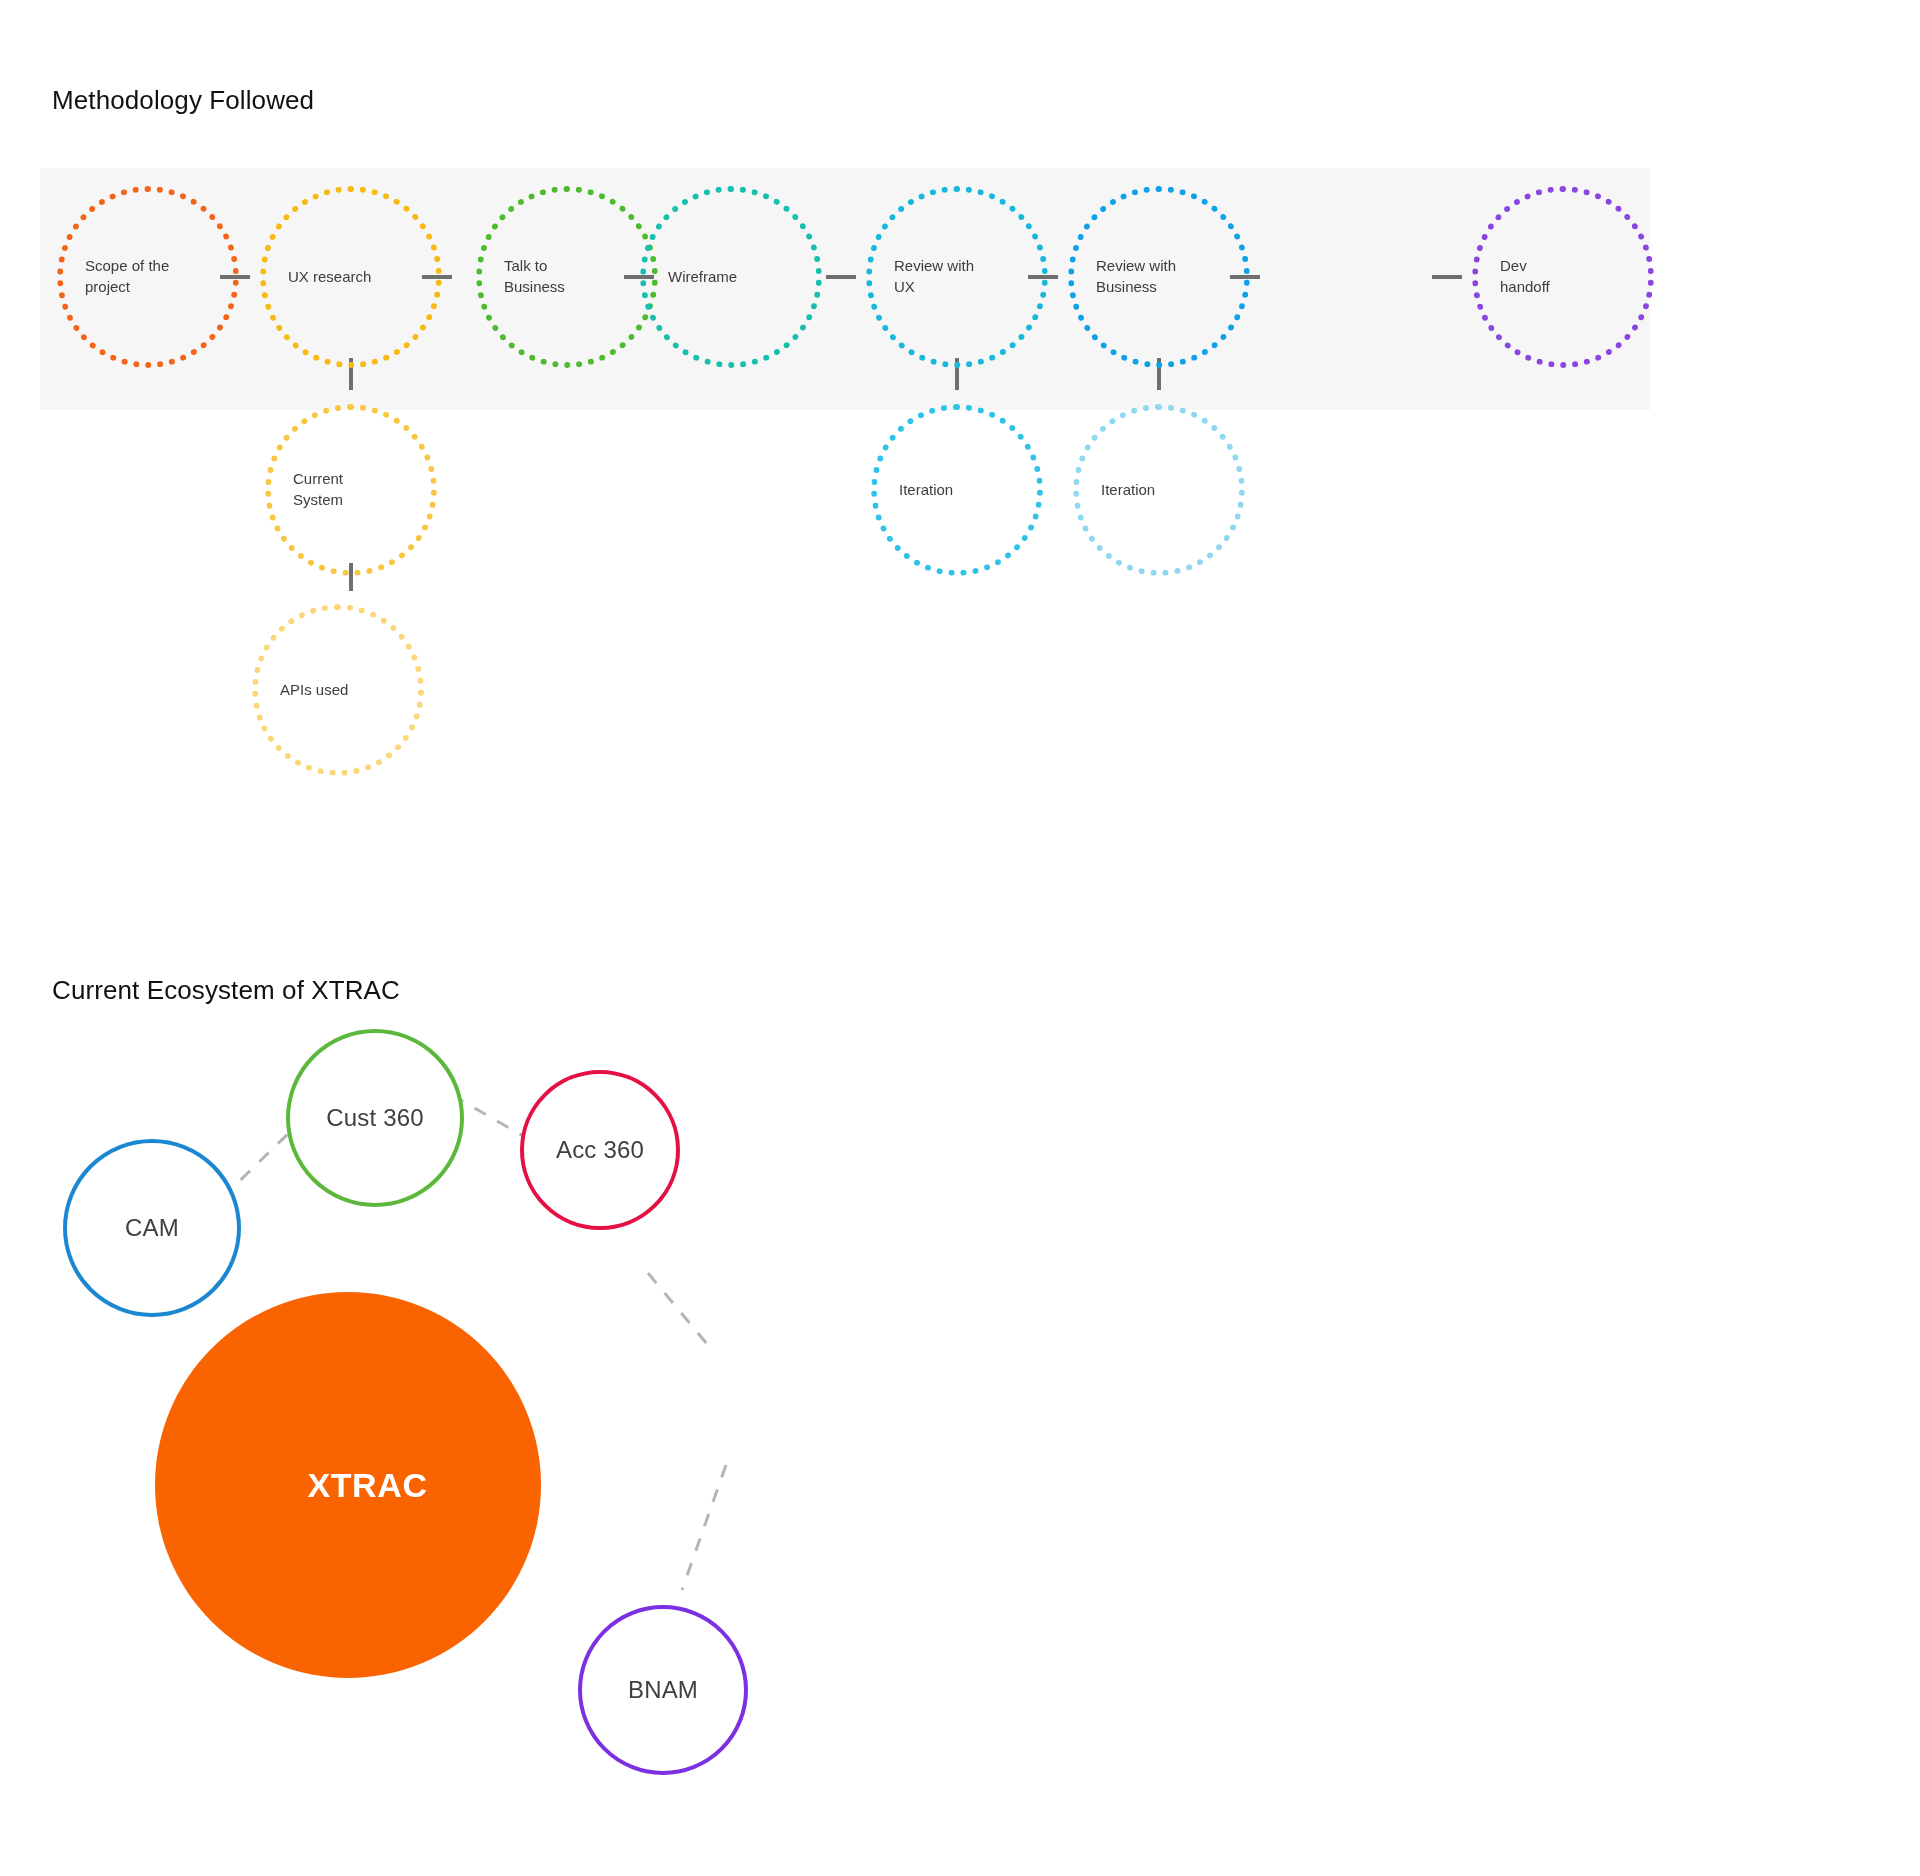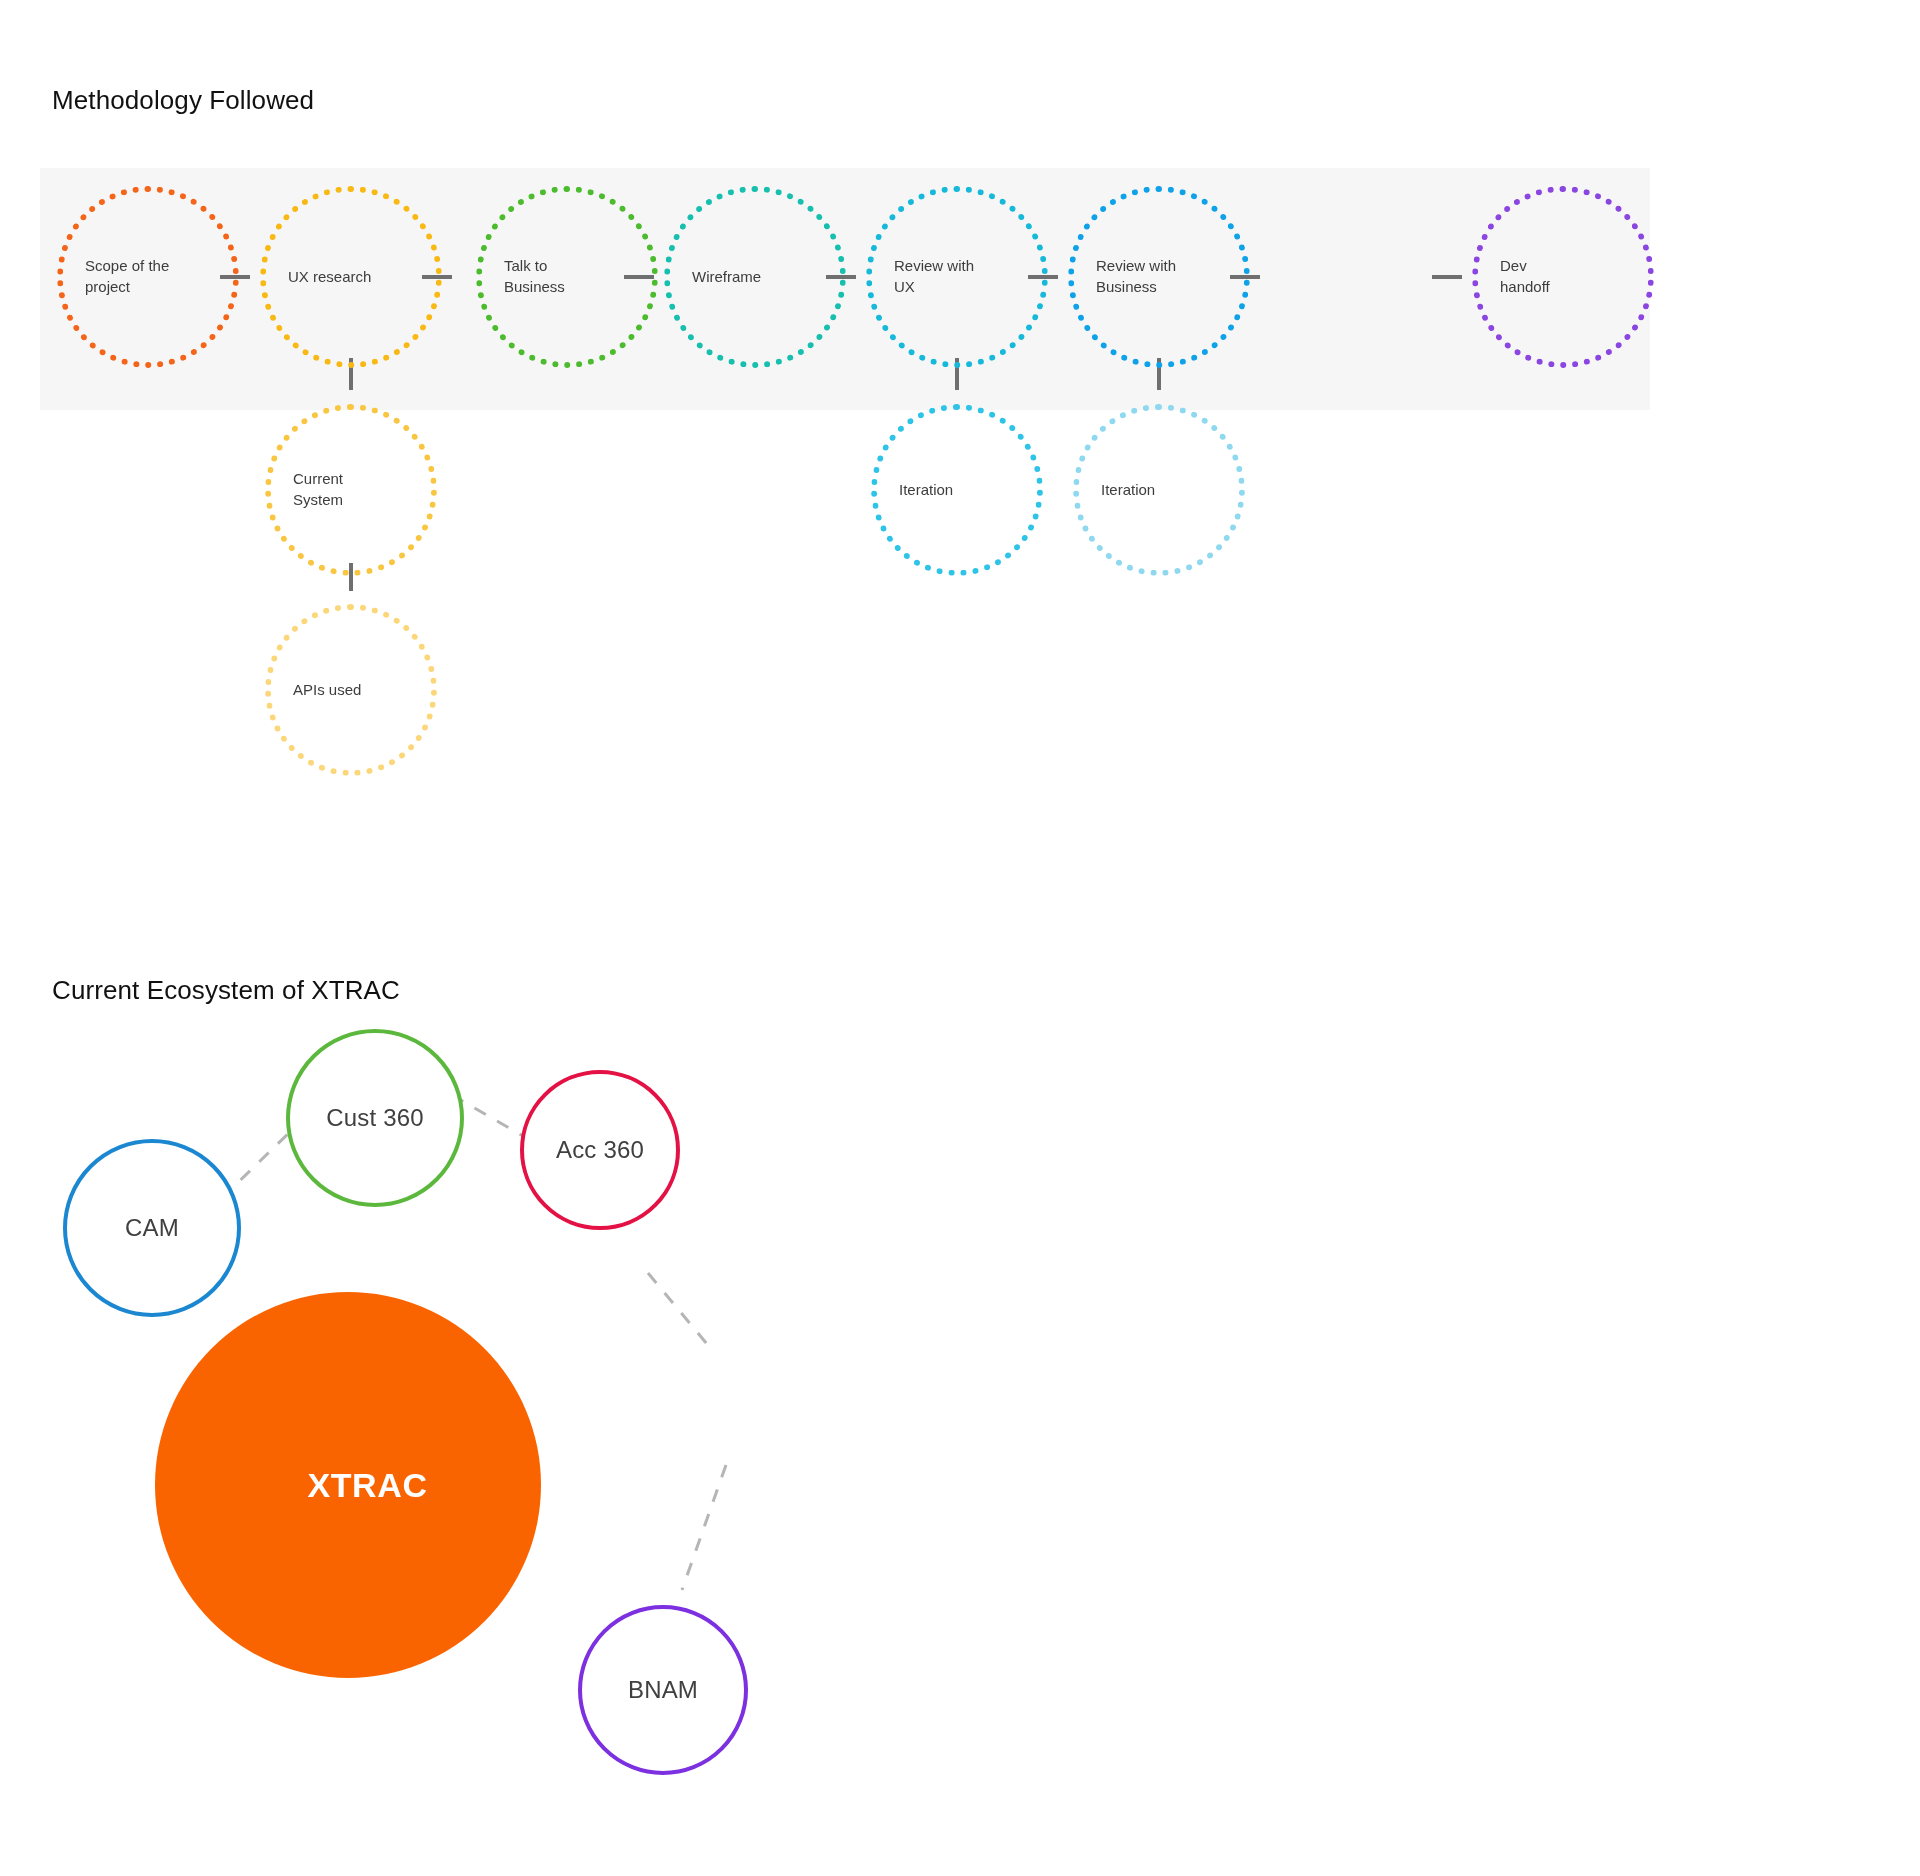--- a/index.html
+++ b/index.html
@@ -138,21 +138,21 @@
 
     <div class="node ring" style="left:351px; top:277px; width:182px; height:182px; border-color:#f9b915;">
       <span class="node-label">UX research</span>
     </div>
 
     <div class="node ring" style="left:567px; top:277px; width:182px; height:182px; border-color:#4cbb2e;">
       <span class="node-label">Talk to
 Business</span>
     </div>
 
-    <div class="node ring" style="left:755px; top:277px; width:182px; height:182px; border-color:#16bfae;">
+    <div class="node ring" style="left:731px; top:277px; width:182px; height:182px; border-color:#16bfae;">
       <span class="node-label">Wireframe</span>
     </div>
 
     <div class="node ring" style="left:957px; top:277px; width:182px; height:182px; border-color:#16b9d9;">
       <span class="node-label">Review with
 UX</span>
     </div>
 
     <div class="node ring" style="left:1159px; top:277px; width:182px; height:182px; border-color:#0fa2e8;">
       <span class="node-label">Review with
@@ -163,21 +163,21 @@
     <div class="node ring" style="left:1563px; top:277px; width:182px; height:182px; border-color:#8b45e0;">
       <span class="node-label">Dev
 handoff</span>
     </div>
 
     <div class="node ring" style="left:351px; top:490px; width:172px; height:172px; border-color:#f9c642;">
       <span class="node-label">Current
 System</span>
     </div>
 
-    <div class="node ring" style="left:351px; top:690px; width:172px; height:172px; border-color:#fbd77a;">
+    <div class="node ring" style="left:338px; top:690px; width:172px; height:172px; border-color:#fbd77a;">
       <span class="node-label">APIs used</span>
     </div>
 
     <div class="node ring" style="left:957px; top:490px; width:172px; height:172px; border-color:#2ec4e8;">
       <span class="node-label">Iteration</span>
     </div>
 
     <div class="node ring" style="left:1159px; top:490px; width:172px; height:172px; border-color:#8ed8f0;">
       <span class="node-label">Iteration</span>
     </div>

